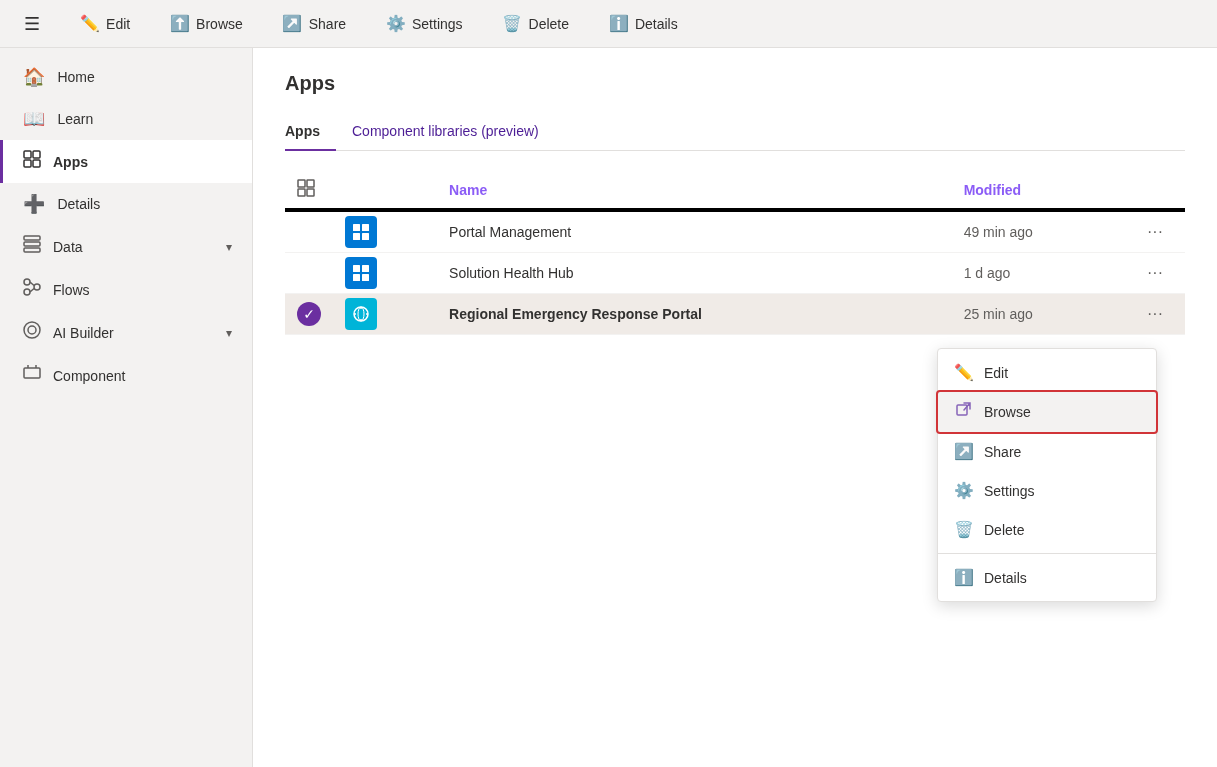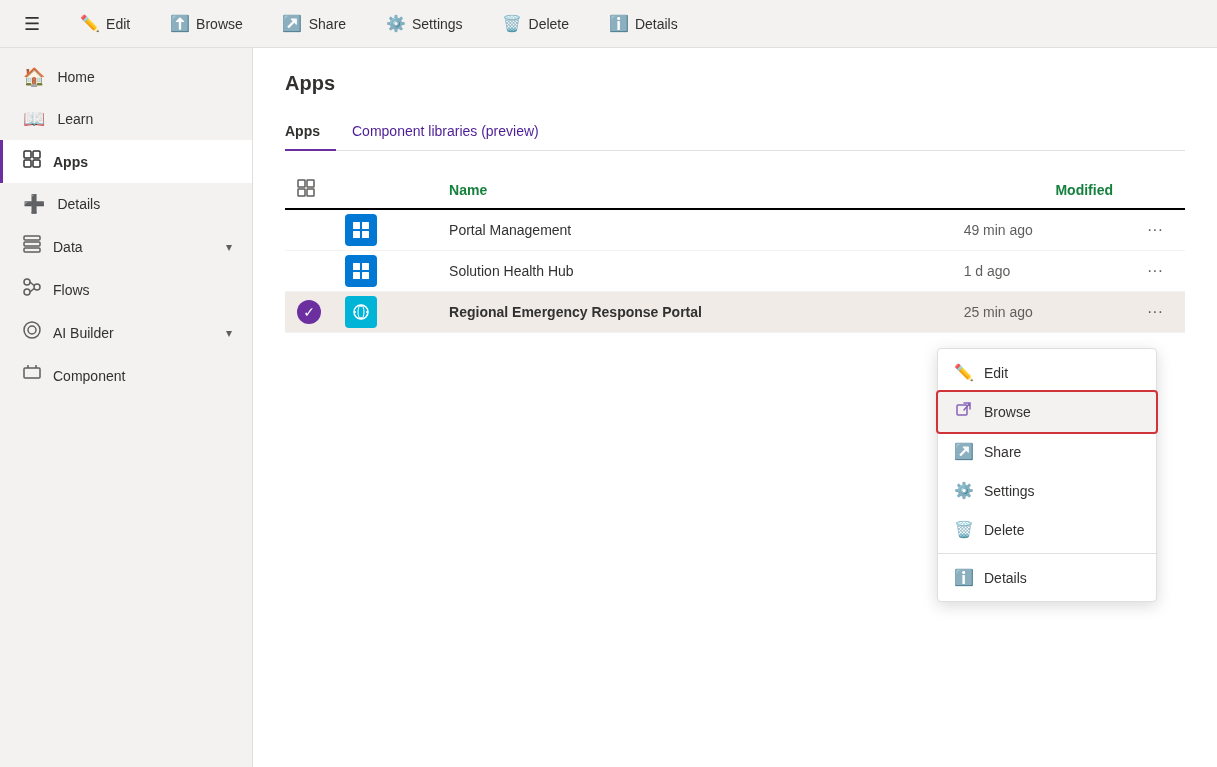--- a/index.html
+++ b/index.html
@@ -99,22 +99,22 @@
     }
     .tab:first-child { padding-left: 0; }
 
     
     .apps-table { width: 100%; border-collapse: collapse; }
     .apps-table th {
       text-align: left;
       padding: 8px 12px;
       font-size: 14px;
       font-weight: 600;
-      color: #15803d;
-      border-bottom: 2px solid #000000;
+      color: #8b5cf6;
+      border-bottom: 4px solid #000000;
     }
     .apps-table th:first-child { width: 40px; }
     .apps-table td {
       padding: 4px 12px;
       font-size: 14px;
       color: #323130;
       border-bottom: 1px solid #f3f2f1;
       vertical-align: middle;
     }
     .apps-table tr.selected { background: #f0ebe7; }
@@ -314,21 +314,21 @@
           <th>
             <svg width="18" height="18" viewBox="0 0 18 18" fill="none">
               <rect x="1" y="1" width="7" height="7" rx="0.5" stroke="#605e5c" stroke-width="1.5" fill="none"></rect>
               <rect x="10" y="1" width="7" height="7" rx="0.5" stroke="#605e5c" stroke-width="1.5" fill="none"></rect>
               <rect x="1" y="10" width="7" height="7" rx="0.5" stroke="#605e5c" stroke-width="1.5" fill="none"></rect>
               <rect x="10" y="10" width="7" height="7" rx="0.5" stroke="#605e5c" stroke-width="1.5" fill="none"></rect>
             </svg>
           </th>
           <th></th>
           <th>Name</th>
-          <th style="text-align:right;">Modified</th>
+          <th style="text-align:left;">Modified</th>
           <th style="width:60px;"></th>
         </tr>
       </thead>
       <tbody>
 
         <tr>
           <td></td>
           <td>
             <div class="app-icon blue">
               <svg width="18" height="18" viewBox="0 0 18 18" fill="white">

